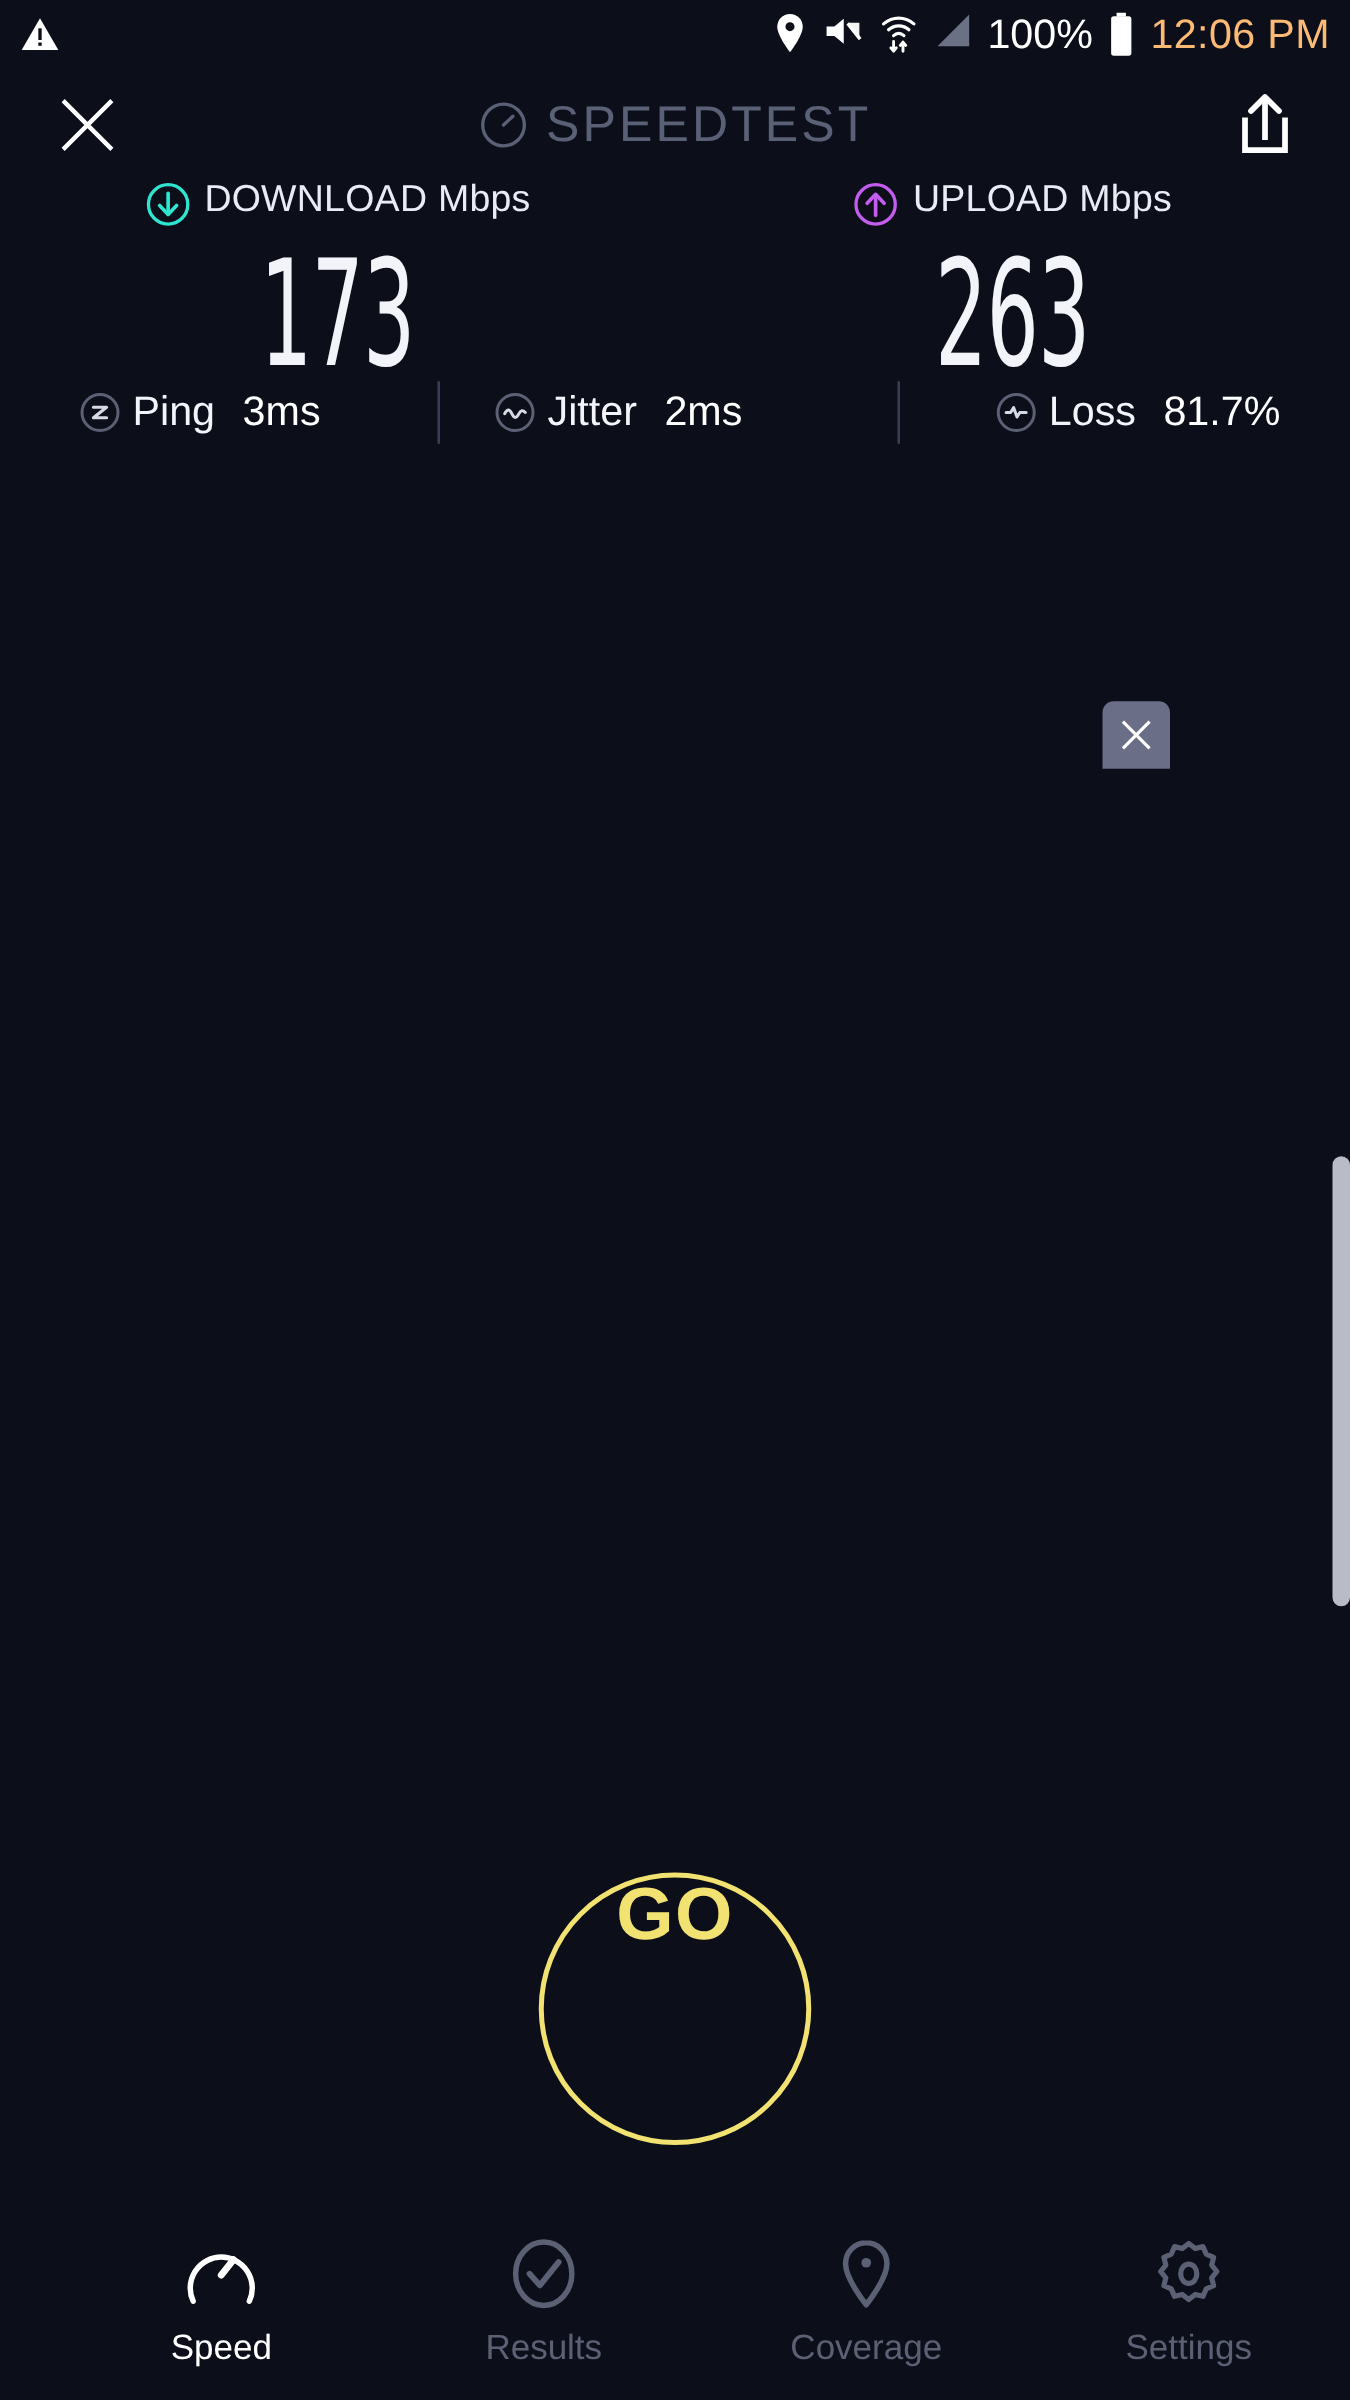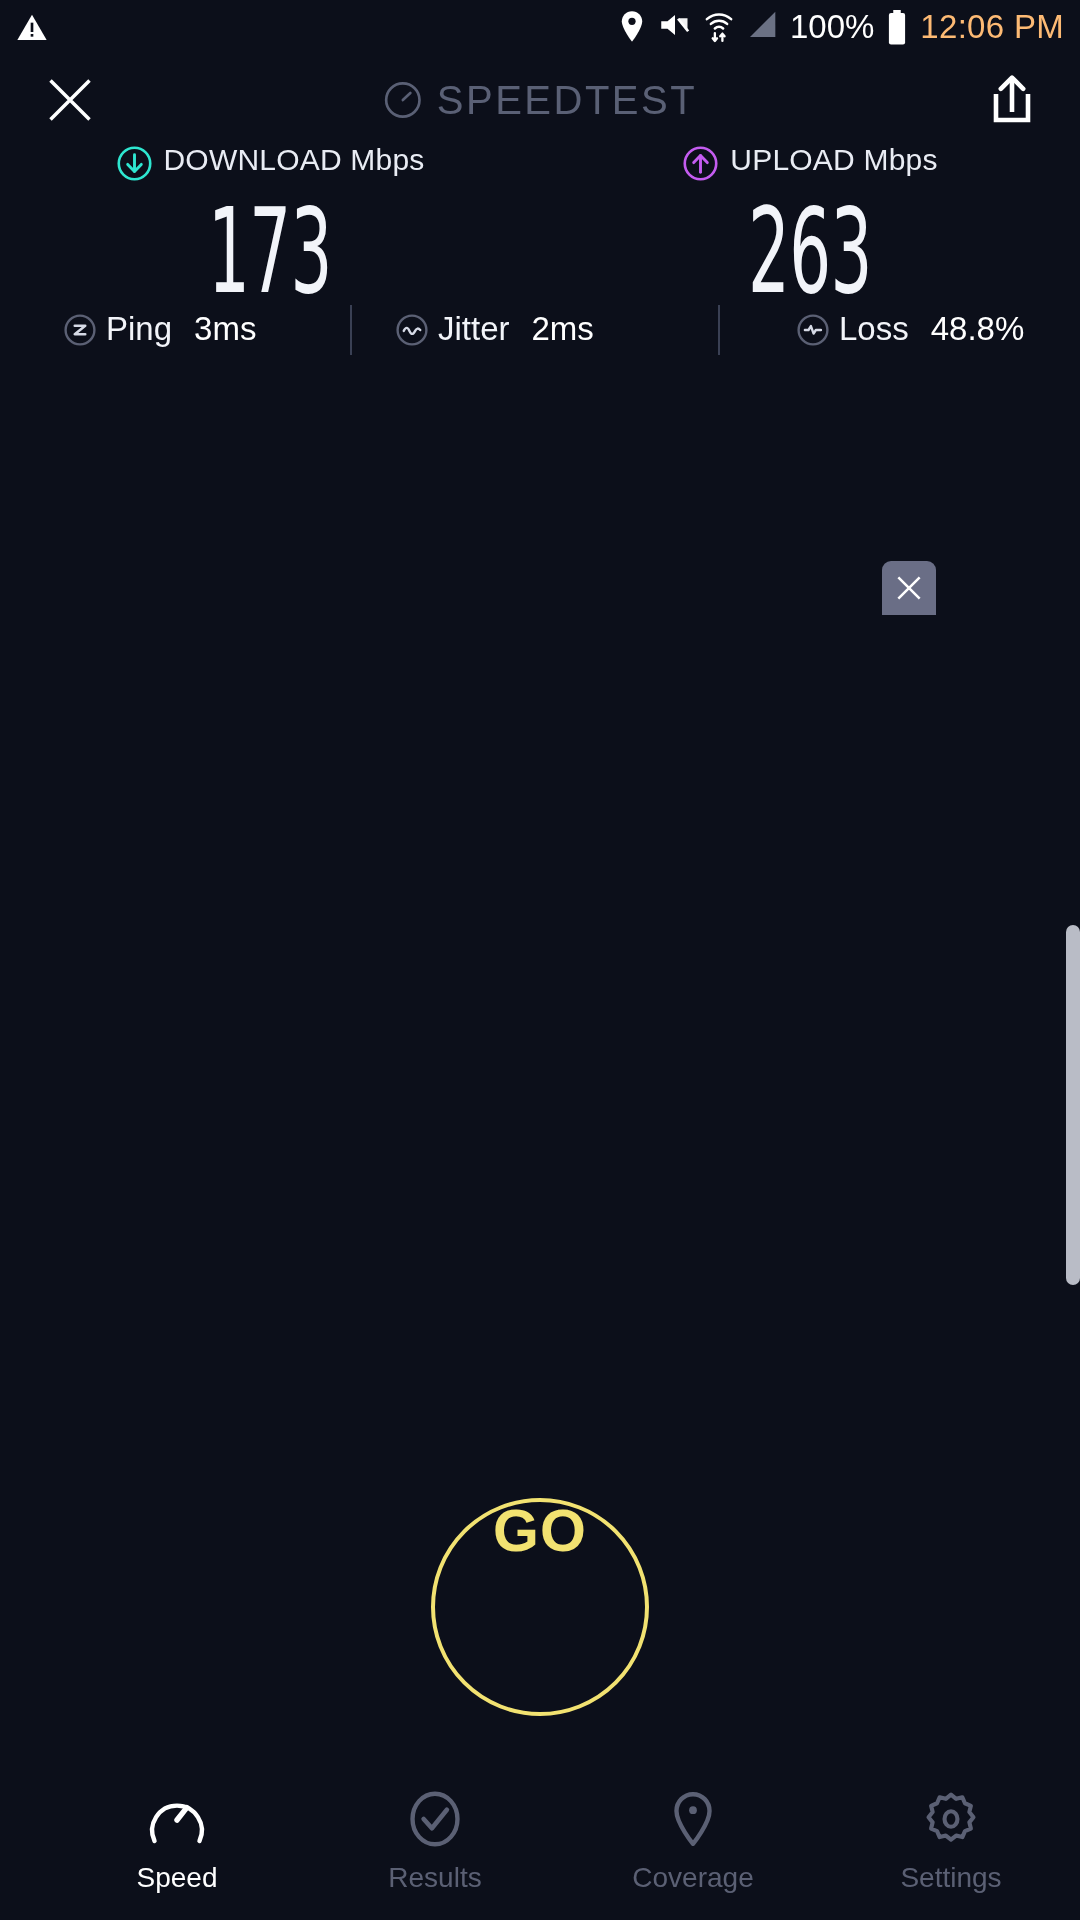--- a/index.html
+++ b/index.html
@@ -332,21 +332,21 @@
     </div>
 
     <div class="pjl-sep" style="left:718px;"></div>
 
     <div class="pjl-item" style="left:795px;">
       <svg class="icon-svg" width="36" height="36" viewBox="0 0 24 24">
         <circle cx="12" cy="12" r="9.6" stroke="#5b6074" stroke-width="1.6" fill="none"></circle>
         <path d="M6.6 12 h2.4 l1.6-2.6 l1.8 5 l1.5-2.4 h3.4" stroke="#d6dae6" stroke-width="1.6" fill="none" stroke-linecap="round" stroke-linejoin="round"></path>
       </svg>
       <span class="pjl-name">Loss</span>
-      <span class="pjl-val">48.8%</span>
+      <span class="pjl-val">81.7%</span>
     </div>
 
   </div>
 
   <div class="ad-close">
     <svg class="icon-svg" width="32" height="32" viewBox="0 0 24 24">
       <path d="M4 4 L20 20 M20 4 L4 20" stroke="#ffffff" stroke-width="1.9" fill="none"></path>
     </svg>
   </div>
 

